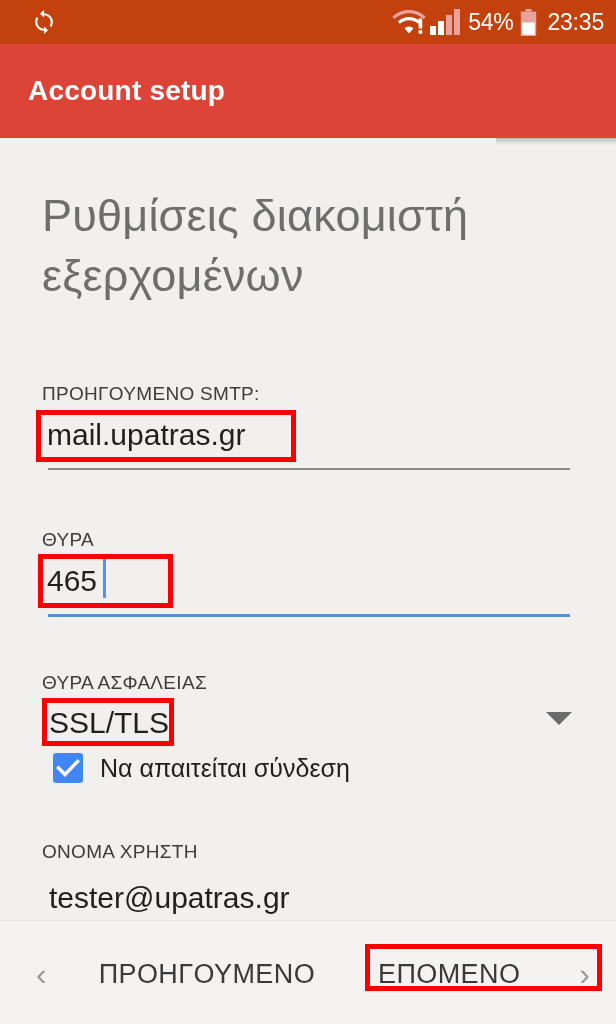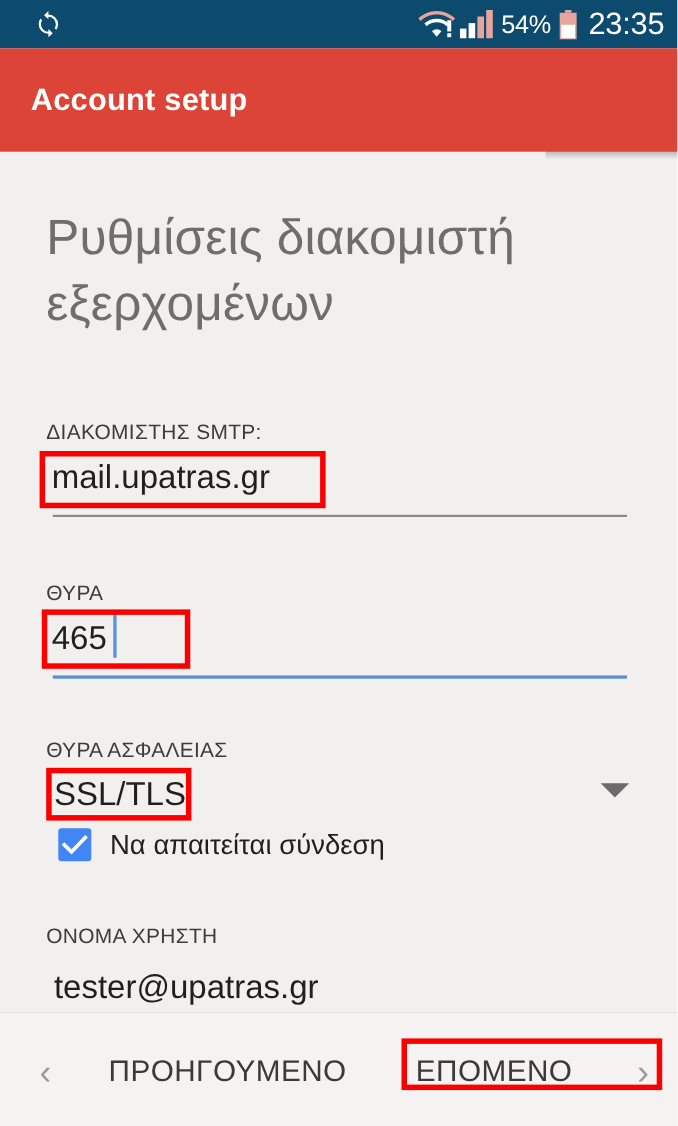--- a/index.html
+++ b/index.html
@@ -18,21 +18,21 @@
     overflow: hidden;
     background: #f1f0ee;
   }
 
   
   .status-bar {
     position: absolute;
     left: 0; top: 0;
     width: 616px;
     height: 44px;
-    background: #0c4a6e;
+    background: #c2410c;
     display: flex;
     align-items: center;
     box-sizing: border-box;
     padding: 0 12px 0 30px;
   }
   .status-left { display: flex; align-items: center; }
   .status-right {
     margin-left: auto;
     display: flex;
     align-items: center;
@@ -45,21 +45,21 @@
     color: #ffffff;
     font-size: 23px;
     font-weight: 400;
     letter-spacing: -0.3px;
     line-height: 1;
     margin-right: 7px;
   }
   .batt-icon { width: 17px; height: 27px; display: block; margin-right: 10px; }
   .status-time {
     color: #ffffff;
-    font-size: 28px;
+    font-size: 23px;
     font-weight: 400;
     letter-spacing: -0.2px;
     line-height: 1;
   }
 
   
   .app-bar {
     position: absolute;
     left: 0; top: 44px;
     width: 616px;
@@ -249,21 +249,21 @@
 
   <div class="app-bar">
     <span class="app-bar-title">Account setup</span>
   </div>
   <div class="app-bar-shadow"></div>
 
   <div class="content">
 
     <div class="page-heading">Ρυθμίσεις διακομιστή εξερχομένων</div>
 
-    <div class="field-label" style="left:42px; top:246px;">ΔΙΑΚΟΜΙΣΤΗΣ SMTP:</div>
+    <div class="field-label" style="left:42px; top:246px;">ΠΡΟΗΓΟΥΜΕΝΟ SMTP:</div>
     <div class="field-value" style="left:47px; top:282px;">mail.upatras.gr</div>
     <div class="field-rule" style="left:48px; top:330px; width:522px;"></div>
 
     <div class="field-label" style="left:42px; top:392px;">ΘΥΡΑ</div>
     <div class="field-value" style="left:47px; top:428px;">465</div>
     <div class="caret" style="left:103px; top:420px; height:40px;"></div>
     <div class="field-rule focused" style="left:48px; top:476px; width:522px;"></div>
 
     <div class="field-label" style="left:42px; top:535px;">ΘΥΡΑ ΑΣΦΑΛΕΙΑΣ</div>
     <div class="field-value" style="left:49px; top:570px;">SSL/TLS</div>

